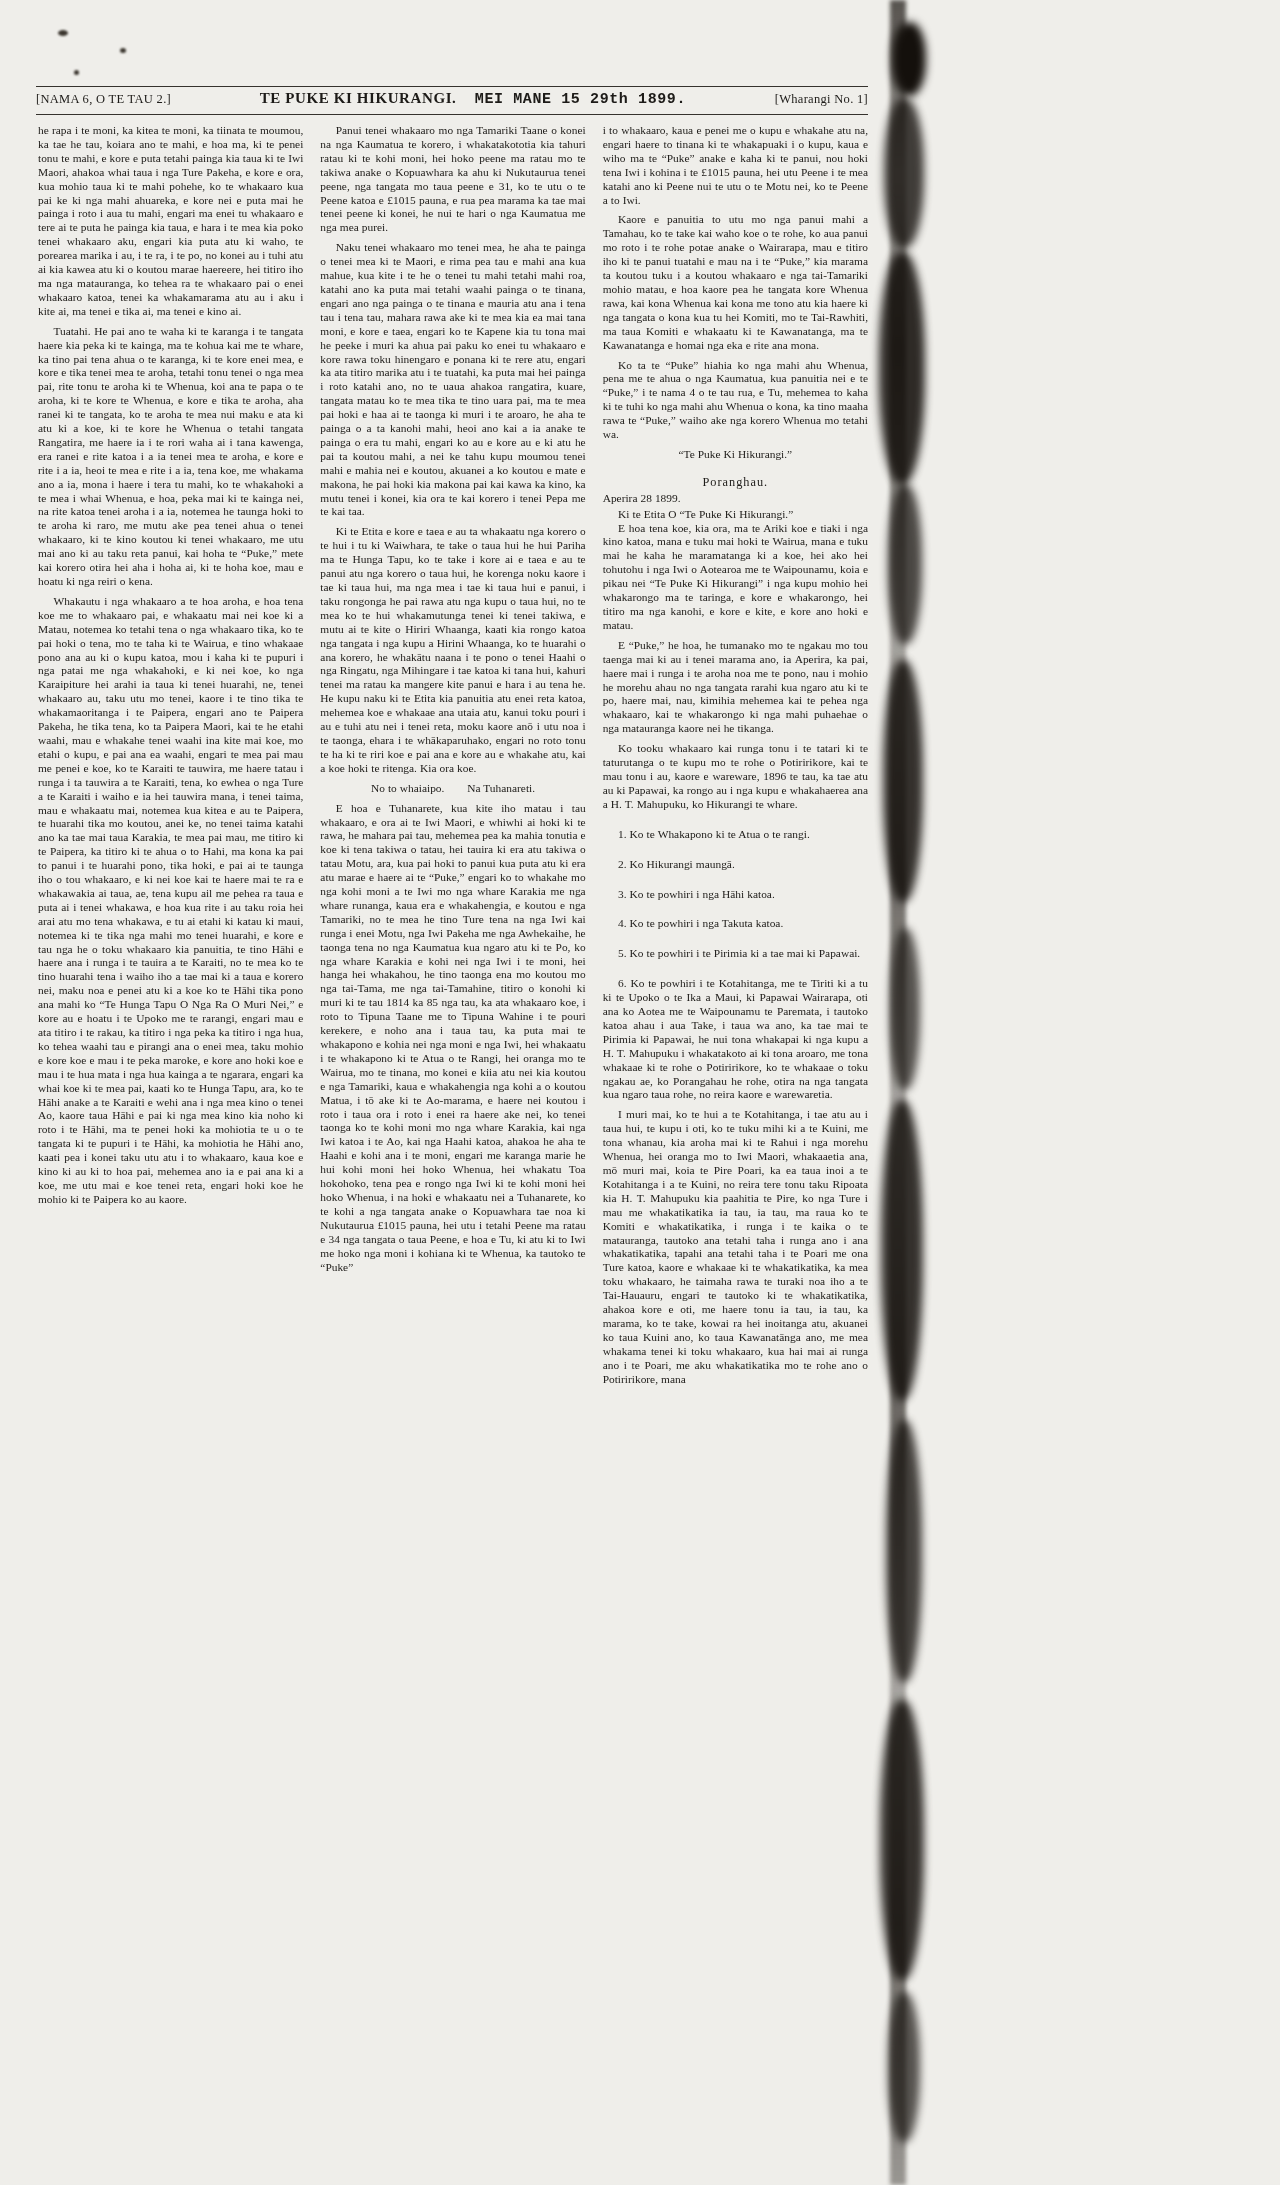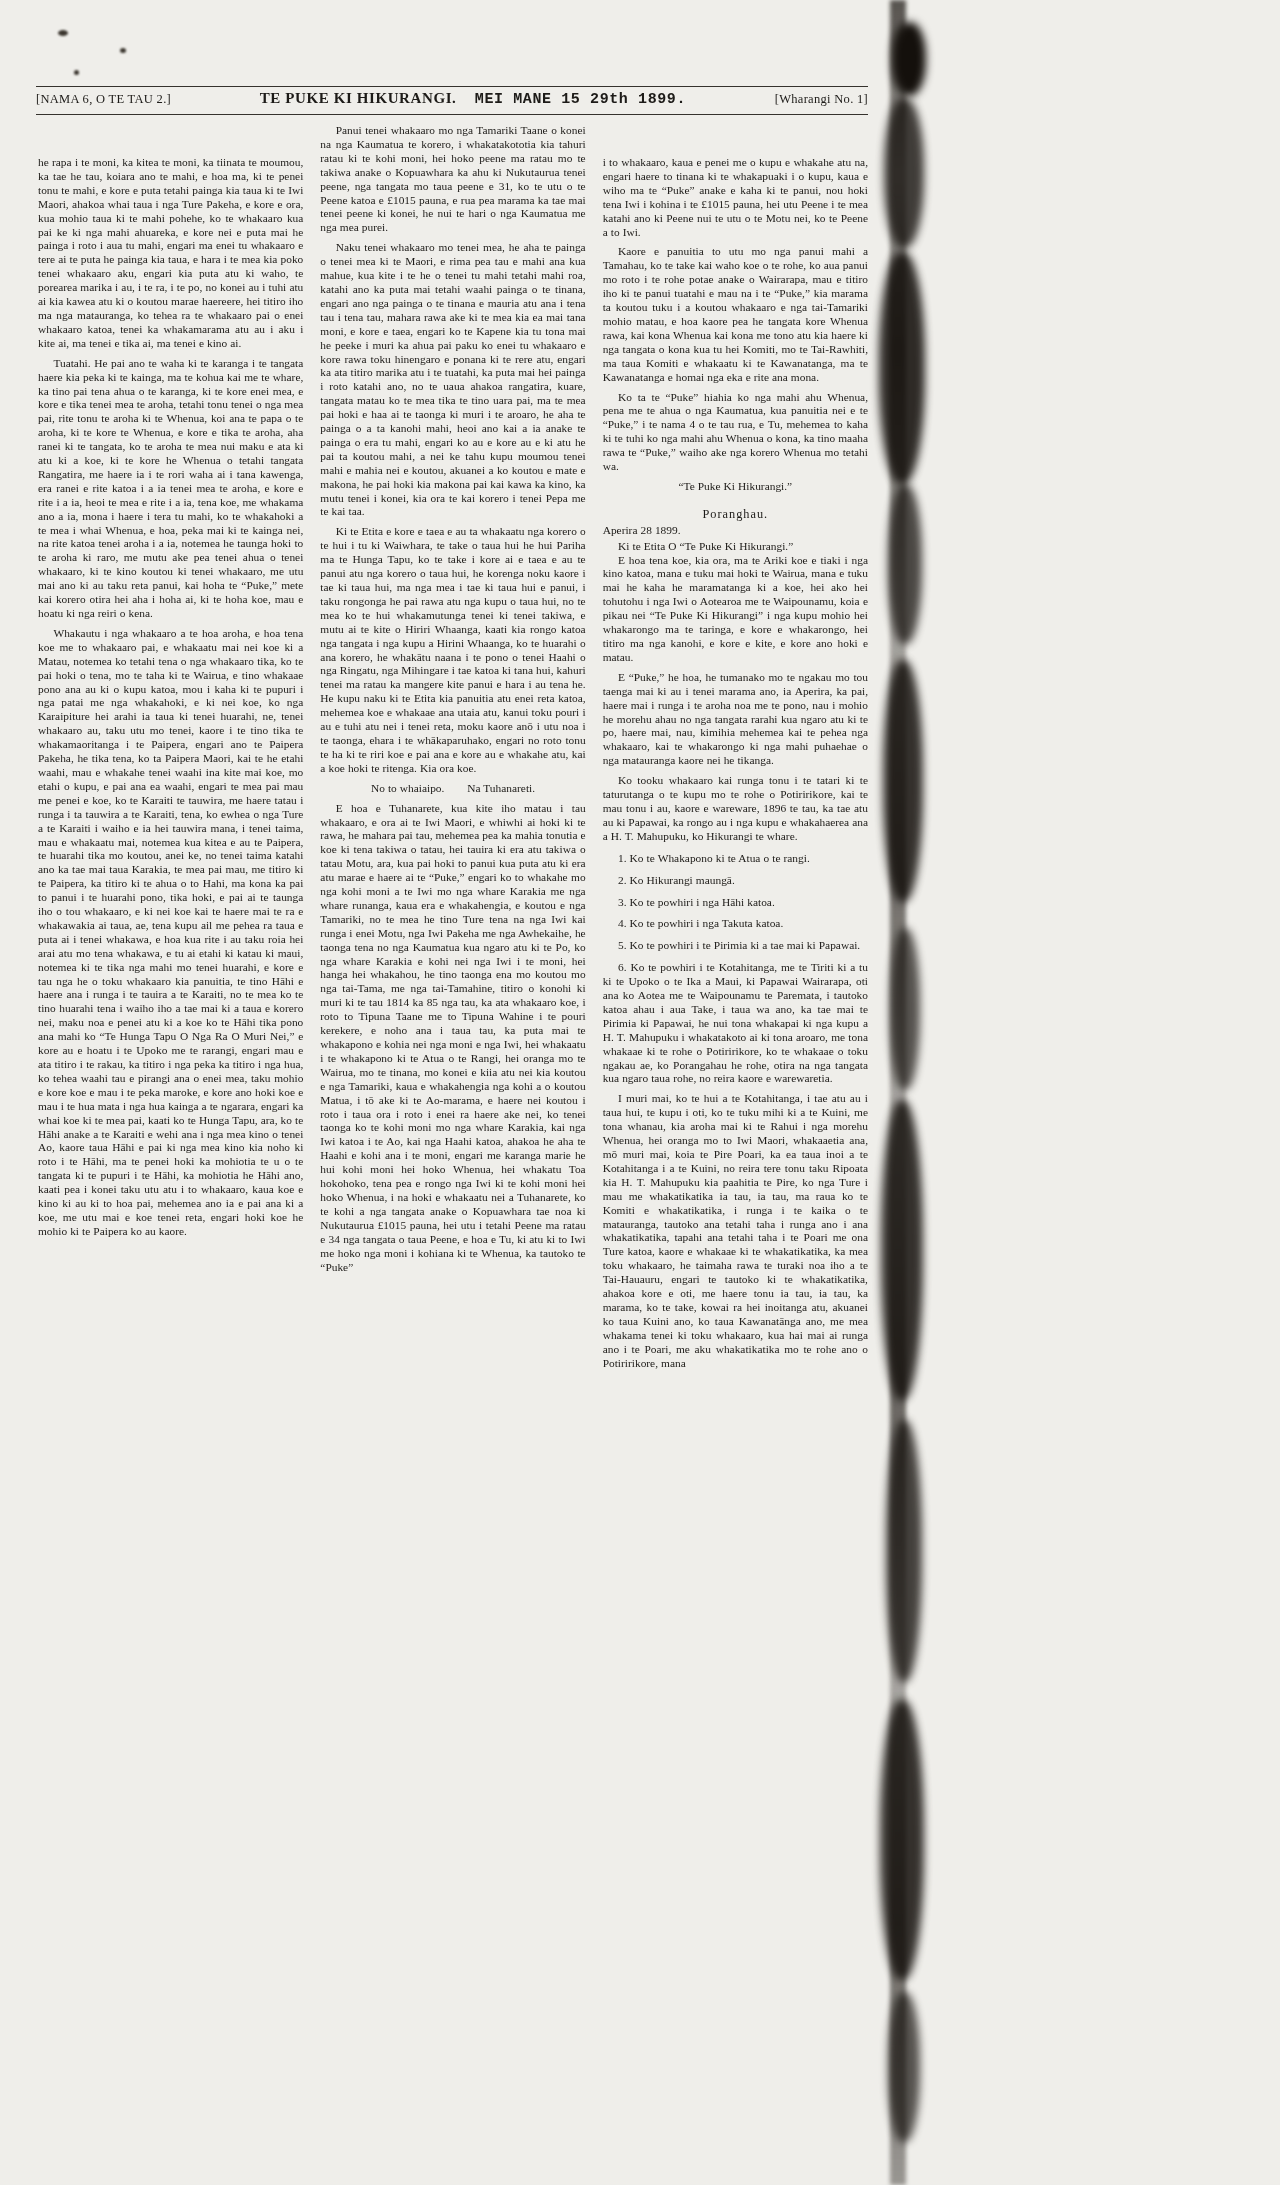--- a/index.html
+++ b/index.html
@@ -23,29 +23,29 @@
   .columns{
     position:absolute;left:38px;top:124px;width:830px;
     display:flex;gap:17px;
   }
   .col{flex:1 1 0;min-width:0;}
   .col p{
     margin:0;font-size:11.4px;line-height:13.9px;
     text-align:justify;text-indent:1.35em;
     word-spacing:.2px;
   }
-  .col p.flush{text-indent:0;margin-top:32px;}
+  .col p.flush{text-indent:0;}
   .col p.gap{margin-top:6px;}
   .col p.center{text-align:center;text-indent:0;white-space:pre-wrap;}
   .col p.heading{
     text-align:center;text-indent:0;margin-top:14px;margin-bottom:2px;
     letter-spacing:1px;font-size:12.3px;
   }
   .col p.subheading{text-align:left;text-indent:0;margin-bottom:2px;}
-  .col p.list{margin-top:8px;}
+  .col p.list{margin-top:16px;}
   
   .streak{
     position:absolute;left:890px;top:0;width:16px;height:2185px;
     background:linear-gradient(180deg,
       rgba(22,17,12,.70) 0%, rgba(22,17,12,.35) 8%,
       rgba(22,17,12,.65) 16%, rgba(22,17,12,.30) 28%,
       rgba(22,17,12,.60) 40%, rgba(22,17,12,.28) 52%,
       rgba(22,17,12,.62) 64%, rgba(22,17,12,.30) 76%,
       rgba(22,17,12,.58) 88%, rgba(22,17,12,.40) 100%);
     filter:blur(2px);

